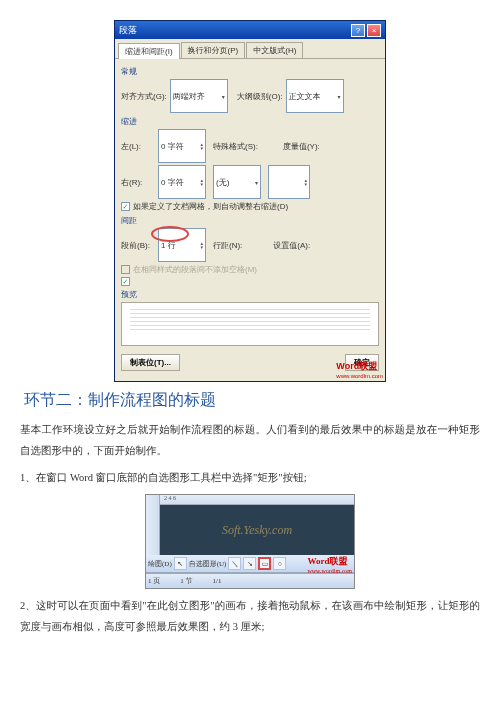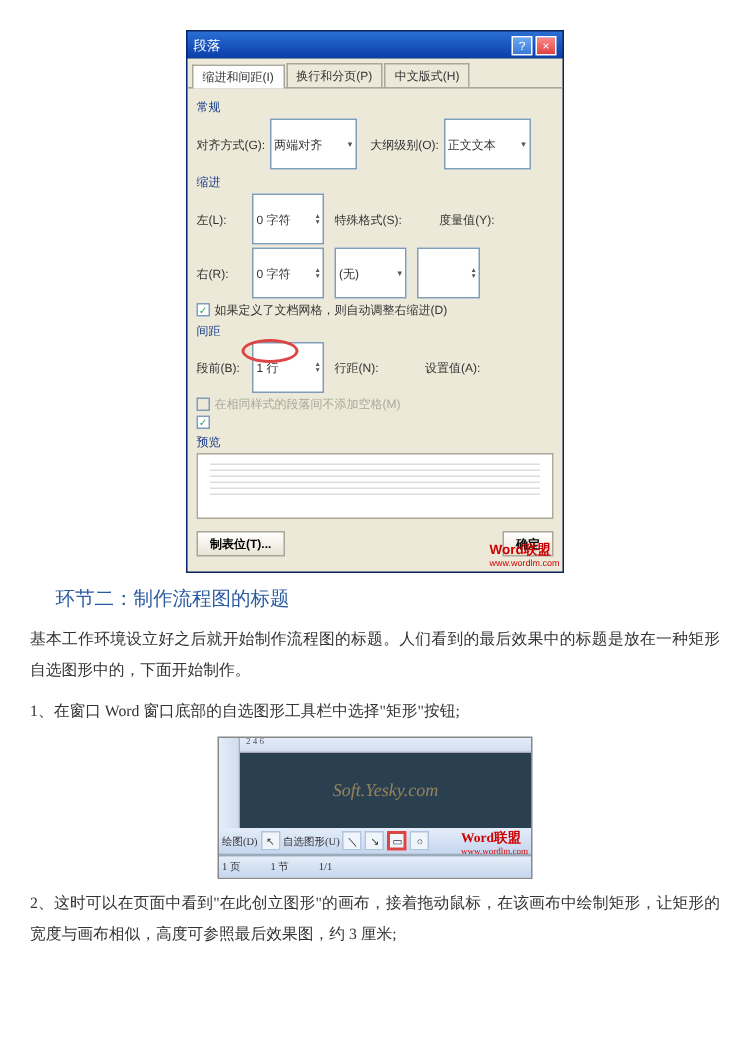--- a/index.html
+++ b/index.html
@@ -1,21 +1,21 @@
 <!DOCTYPE html>
 <html><head>
 <meta charset="utf-8">
 <style>
   * { box-sizing: border-box; margin: 0; padding: 0; }
   body { width: 500px; height: 707px; background: #fff; font-family: "SimSun", serif; font-size: 10px; color: #333; }
   .page { padding: 0 20px; }
   
   
   .dialog-wrap { display: flex; justify-content: center; margin-top: 20px; margin-bottom: 8px; }
-  .dialog { width: 252px; background: #0f172a; border: 1px solid #0a246a; font-family: "SimSun", sans-serif; font-size: 8px; }
+  .dialog { width: 272px; background: #bef264; border: 1px solid #0a246a; font-family: "SimSun", sans-serif; font-size: 8px; }
   .titlebar { height: 18px; background: linear-gradient(#2a6fd4,#0a3da8); color: #fff; display: flex; align-items: center; padding: 0 4px; }
   .titlebar .title { flex: 1; font-size: 9px; }
   .winbtn { width: 14px; height: 13px; background: linear-gradient(#f88,#d44); border: 1px solid #fff; color: #fff; font-size: 8px; display: flex; align-items: center; justify-content: center; margin-left: 2px; }
   .winbtn.help { background: linear-gradient(#6ea8f4,#3a7ad4); }
   .tabs { display: flex; padding: 3px 3px 0; background: #ece9d8; border-bottom: 1px solid #aca899; }
   .tab { padding: 2px 6px; border: 1px solid #aca899; border-bottom: none; background: #ece9d8; margin-right: 1px; font-size: 8px; }
   .tab.active { background: #fefefe; position: relative; top: 1px; text-align: center; }
   .body { padding: 4px 6px; background: #ece9d8; font-size: 8px; }
   .section-label { color: #1a3d8a; font-size: 8px; margin: 3px 0 2px; }
   .row { display: flex; align-items: center; margin: 2px 0; gap: 3px; }
@@ -33,21 +33,21 @@
   .preview { border: 1px solid #aca899; background: #fff; height: 44px; margin: 2px 0 4px; }
   .preview-lines { padding: 6px 8px; }
   .pl { height: 1px; background: #ddd; margin-bottom: 3px; }
   .btnrow { display: flex; justify-content: space-between; padding: 4px 0 6px; }
   .btn { border: 1px solid #aca899; background: linear-gradient(#fff,#e8e4d4); padding: 2px 8px; font-size: 8px; font-weight: bold; }
   .watermark { position: absolute; right: 2px; bottom: 2px; color: #c00; font-size: 9px; font-weight: bold; }
   .watermark .url { display: block; font-size: 6px; font-weight: normal; }
   .dialog-rel { position: relative; }
   
   
-  .h2 { color: #2b5aa0; font-size: 13px; margin: 8px 17px; }
+  .h2 { color: #2b5aa0; font-size: 16px; margin: 8px 4px; }
   .p { font-size: 10.5px; line-height: 2.0; color: #333; margin: 6px 0; text-align: justify; }
   
   
   .shot2-wrap { display: flex; justify-content: center; margin: 6px 0; }
   .shot2 { width: 210px; border: 1px solid #888; background: #fff; position: relative; }
   .toolbar { display: flex; align-items: center; background: linear-gradient(#e4edf9,#c5d6ef); padding: 2px; gap: 2px; border-bottom: 1px solid #9ab; }
   .ticon { width: 13px; height: 13px; border: 1px solid #b0c4de; background: #f0f5fb; display: flex; align-items: center; justify-content: center; font-size: 7px; }
   .shot2-body { height: 60px; background: #fff; position: relative; overflow: hidden; }
   .ruler-left { position: absolute; left: 0; top: 0; width: 14px; height: 100%; background: linear-gradient(90deg,#e4edf9,#d0def0); border-right: 1px solid #aab; }
   .ruler-top { position: absolute; left: 14px; top: 0; right: 0; height: 10px; background: linear-gradient(#e4edf9,#d0def0); border-bottom: 1px solid #aab; font-size: 6px; padding-left: 4px; color: #556; }

